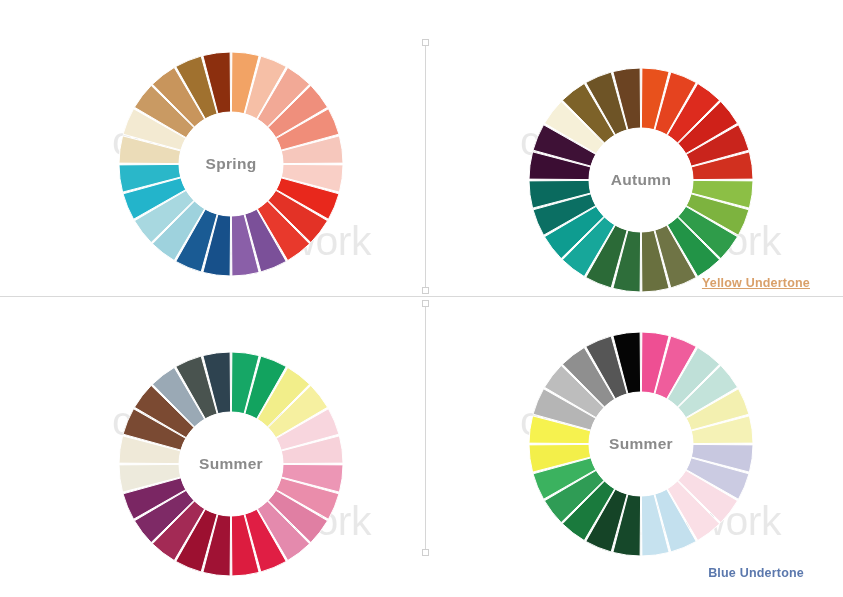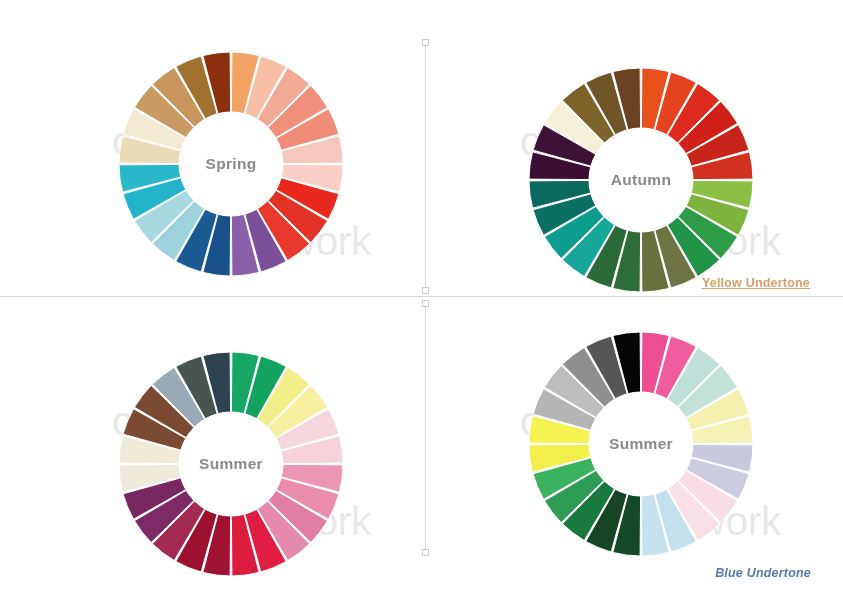--- a/index.html
+++ b/index.html
@@ -115,24 +115,23 @@
     font-weight: bold;
     letter-spacing: 0.2px;
   }
   .undertone-yellow {
     right: 33px;
     top: 276px;
     color: #d9a06a;
     text-decoration: underline;
   }
   .undertone-blue {
-    right: 32px;
+    right: 39px;
     top: 566px;
     color: #5b78ad;
-    font-style: italic;
   }
 </style>
 </head>
 <body>
 
 <div id="page">
 
   <div class="watermark wm-1">colorwork</div>
   <div class="watermark wm-2">colorwork</div>
   <div class="watermark wm-3">colorwork</div>

